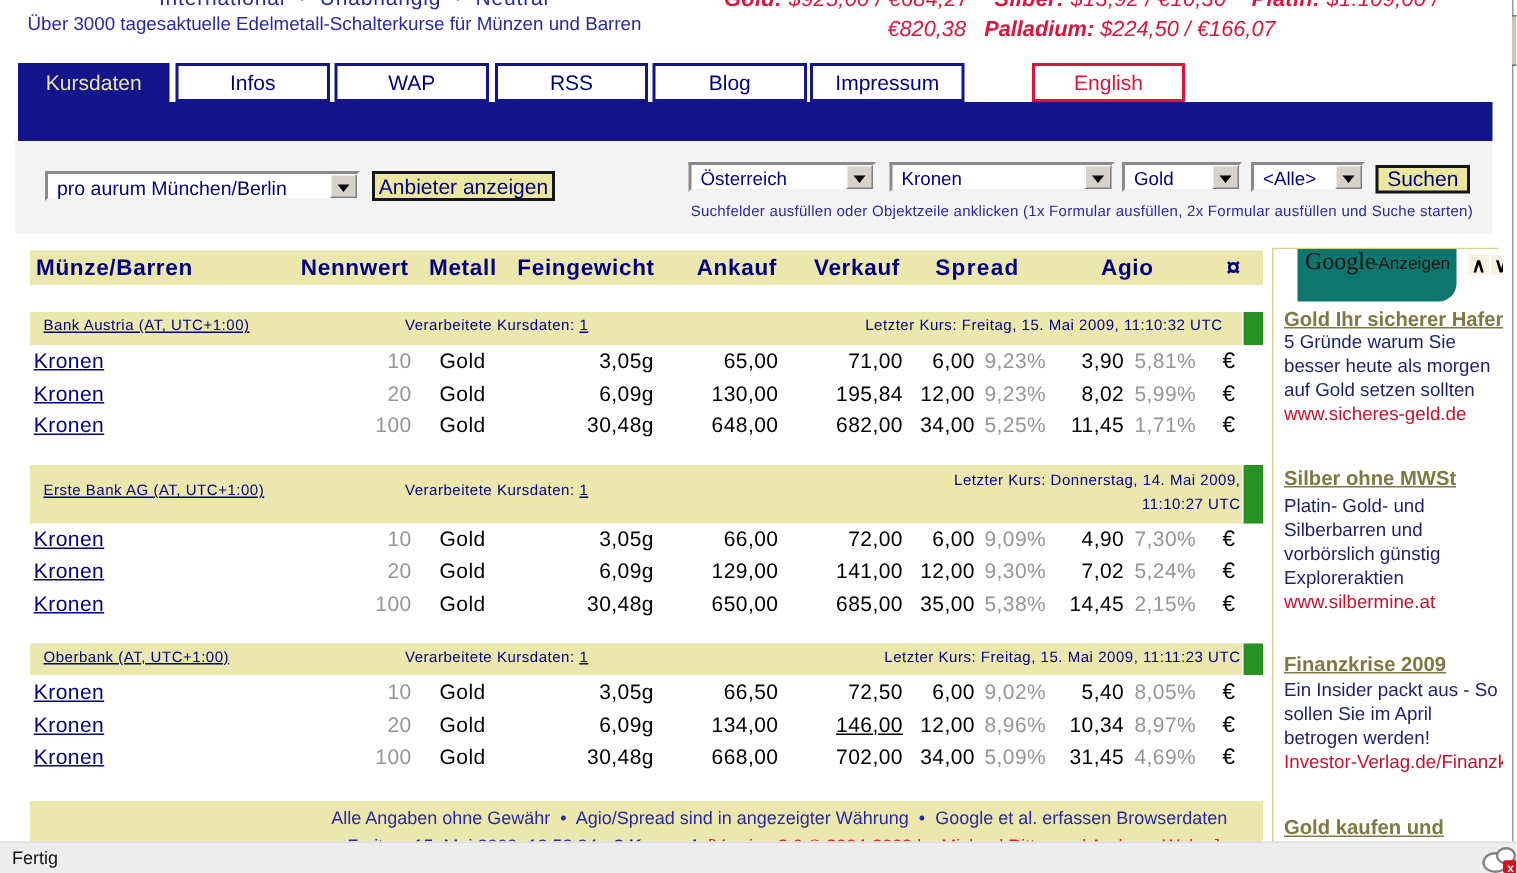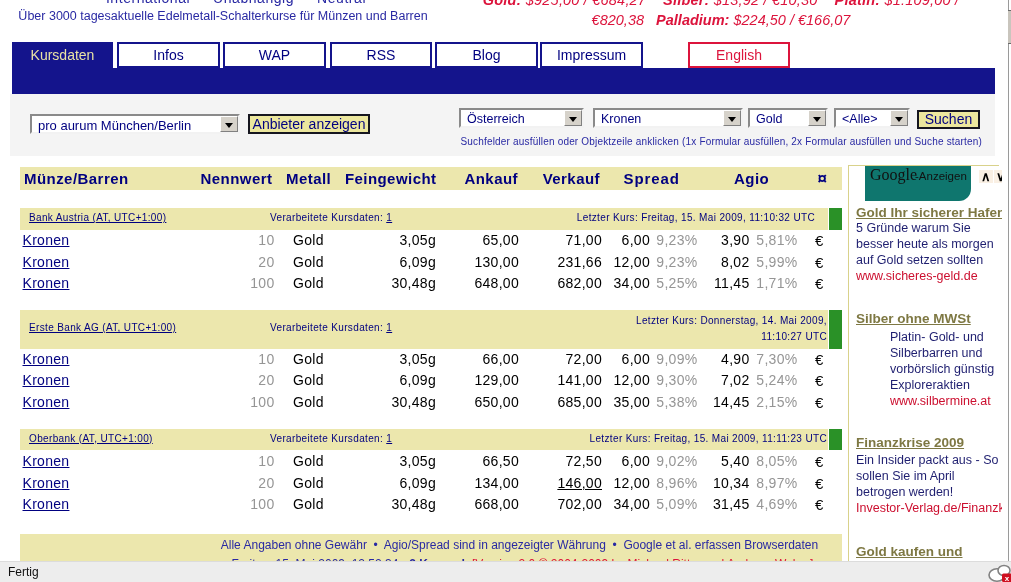--- a/index.html
+++ b/index.html
@@ -138,21 +138,21 @@
     <span class="blk" style="right:92.5px;">3,90</span>
     <span class="gray" style="right:44.5px;">5,81%</span>
     <span class="blk" style="left:795px;font-size:15px;">€</span>
   </div>
 <div class="row" style="top:250.5px;">
     <span style="left:2.5px;"><a class="lk" href="#">Kronen</a></span>
     <span class="gray" style="right:567.5px;">20</span>
     <span class="blk" style="left:273px;">Gold</span>
     <span class="blk" style="right:406px;">6,09g</span>
     <span class="blk" style="right:323px;">130,00</span>
-    <span class="blk" style="right:240px;">231,66</span>
+    <span class="blk" style="right:240px;">195,84</span>
     <span class="blk" style="right:192px;">12,00</span>
     <span class="gray" style="right:144.5px;">9,23%</span>
     <span class="blk" style="right:92.5px;">8,02</span>
     <span class="gray" style="right:44.5px;">5,99%</span>
     <span class="blk" style="left:795px;font-size:15px;">€</span>
   </div>
 <div class="row" style="top:272px;">
     <span style="left:2.5px;"><a class="lk" href="#">Kronen</a></span>
     <span class="gray" style="right:567.5px;">100</span>
     <span class="blk" style="left:273px;">Gold</span>
@@ -267,21 +267,21 @@
     <div id="sbline"></div>
   <div id="gtab">
       <span style="position:absolute;left:5px;top:0px;font-family:'Liberation Serif',serif;font-size:16px;color:#111;">Google</span>
       <span style="position:absolute;left:50px;top:3.5px;font-size:11.5px;color:#111;">-Anzeigen</span>
     </div>
   <div style="position:absolute;left:131px;top:4.8px;width:13.5px;height:13.5px;background:#faf0e4;color:#000;font-size:13px;font-weight:bold;text-align:center;line-height:13px;">∧</div>
   <div style="position:absolute;left:146px;top:4.8px;width:13.5px;height:13.5px;background:#faf0e4;color:#000;font-size:13px;font-weight:bold;text-align:center;line-height:13px;">∨</div>
   <div class="adtitle" style="top:40px;">Gold Ihr sicherer Hafen?</div>
   <div class="adbody" style="top:54.5px;">5 Gründe warum Sie<br>besser heute als morgen<br>auf Gold setzen sollten<br><span class="adurl">www.sicheres-geld.de</span></div>
   <div class="adtitle" style="top:146px;">Silber ohne MWSt</div>
-  <div class="adbody" style="top:163.5px;margin-left:34px;">Platin- Gold- und<br>Silberbarren und<br>vorbörslich günstig<br>Exploreraktien<br><span class="adurl">www.silbermine.at</span></div>
+  <div class="adbody" style="top:163.5px;">Platin- Gold- und<br>Silberbarren und<br>vorbörslich günstig<br>Exploreraktien<br><span class="adurl">www.silbermine.at</span></div>
   <div class="adtitle" style="top:270px;">Finanzkrise 2009</div>
   <div class="adbody" style="top:287.4px;">Ein Insider packt aus - So<br>sollen Sie im April<br>betrogen werden!<br><span class="adurl">Investor-Verlag.de/Finanzkrise</span></div>
   <div class="adtitle" style="top:378.7px;">Gold kaufen und</div>
 </div>
 
 <div class="abs" id="scroll"></div>
 <div class="abs" id="scline"></div>
 <div class="abs" id="scthumb"></div>
 <div class="abs" id="status"></div>
 <div class="abs" id="fertig">Fertig</div>

